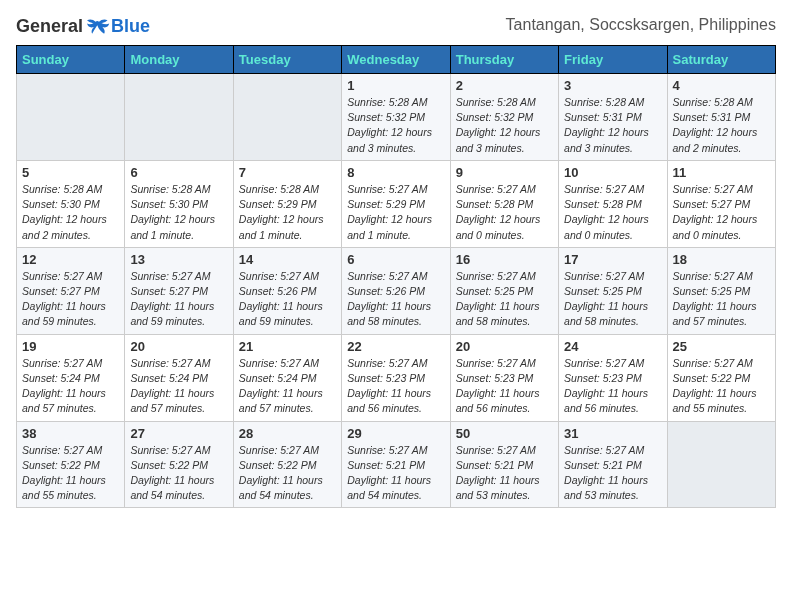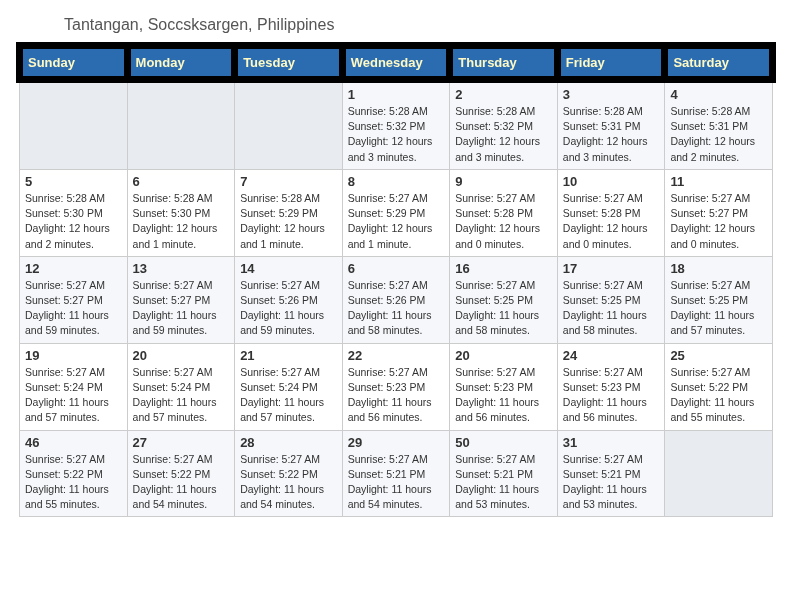--- a/index.html
+++ b/index.html
@@ -54,26 +54,26 @@
       color: #555;
       margin-left: 48px;
     }
     table {
       width: 100%;
       border-collapse: collapse;
       table-layout: fixed;
     }
     thead tr th {
       background-color: #2b6cb0;
-      color: #fef9c3;
+      color: #5eead4;
       text-align: left;
       padding: 6px 5px;
       font-size: 13px;
       font-weight: bold;
-      border: 7px solid #000000;
+      border: 1px solid #000000;
     }
     tbody tr td {
       border: 1px solid #ccc;
       vertical-align: top;
       padding: 4px 5px;
       font-size: 10.5px;
       color: #333;
       height: 80px;
       background: #fff;
     }
@@ -85,29 +85,39 @@
     }
     .day-number {
       font-weight: bold;
       font-size: 13px;
       display: block;
       margin-bottom: 2px;
     }
     .day-info {
       line-height: 1.45;
       font-size: 10.5px;
+      font-style: italic;
     }
     .empty-cell {
       background: #e8ecf0 !important;
     }
   </style>
 </head>
 <body>
 
 <div class="header">
+  <div class="logo">
+    <div class="logo-row">
+      <span class="logo-general">General</span>
+      <svg class="logo-bird" viewBox="0 0 28 20">
+        <path d="M14 4 Q18 0 24 2 Q20 6 16 5 Q22 8 26 6 Q24 12 18 10 Q22 14 20 18 Q14 14 12 8 Q8 14 6 18 Q4 14 8 10 Q2 12 0 6 Q4 8 8 5 Q4 6 0 2 Q6 0 10 4 Q12 2 14 4Z" fill="#1e6fcc"></path>
+      </svg>
+      <span class="logo-blue">Blue</span>
+    </div>
+  </div>
   <div class="title-block">
     <div class="location-title">Tantangan, Soccsksargen, Philippines</div>
   </div>
 </div>
 
 <table>
   <thead>
     <tr id="header-row">
         <th>Sunday</th>
         <th>Monday</th>
@@ -225,21 +235,21 @@
           <span class="day-number">24</span>
           <div class="day-info"><span>Sunrise: 5:27 AM</span><br><span>Sunset: 5:23 PM</span><br><span>Daylight: 11 hours and 56 minutes.</span></div>
         </td>
         <td>
           <span class="day-number">25</span>
           <div class="day-info"><span>Sunrise: 5:27 AM</span><br><span>Sunset: 5:22 PM</span><br><span>Daylight: 11 hours and 55 minutes.</span></div>
         </td>
       </tr>
       <tr>
         <td>
-          <span class="day-number">46</span>
+          <span class="day-number">38</span>
           <div class="day-info"><span>Sunrise: 5:27 AM</span><br><span>Sunset: 5:22 PM</span><br><span>Daylight: 11 hours and 55 minutes.</span></div>
         </td>
         <td>
           <span class="day-number">27</span>
           <div class="day-info"><span>Sunrise: 5:27 AM</span><br><span>Sunset: 5:22 PM</span><br><span>Daylight: 11 hours and 54 minutes.</span></div>
         </td>
         <td>
           <span class="day-number">28</span>
           <div class="day-info"><span>Sunrise: 5:27 AM</span><br><span>Sunset: 5:22 PM</span><br><span>Daylight: 11 hours and 54 minutes.</span></div>
         </td>

